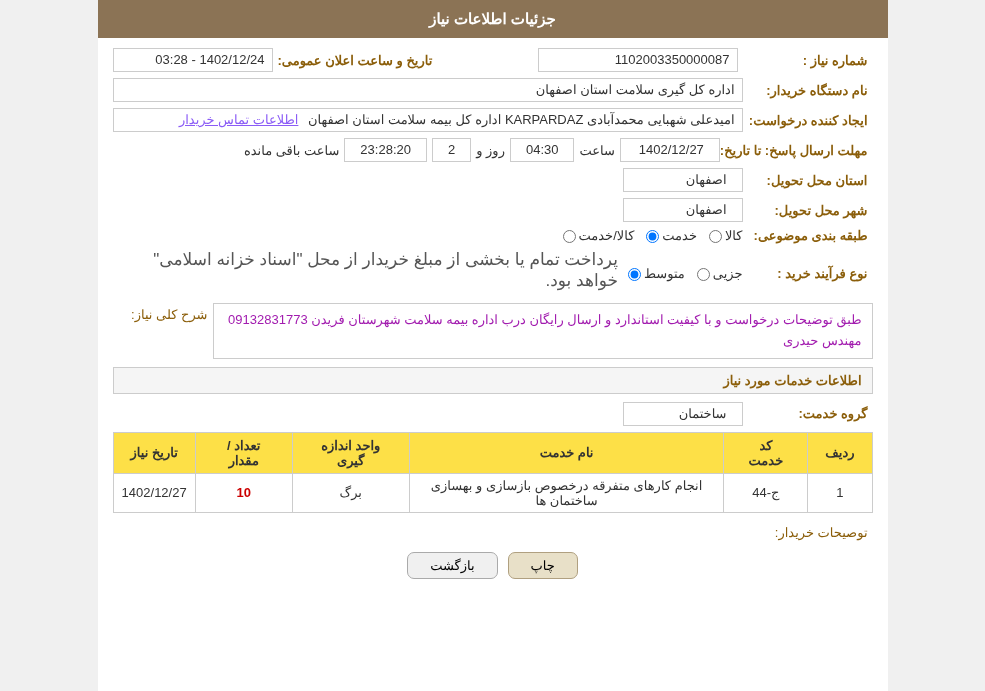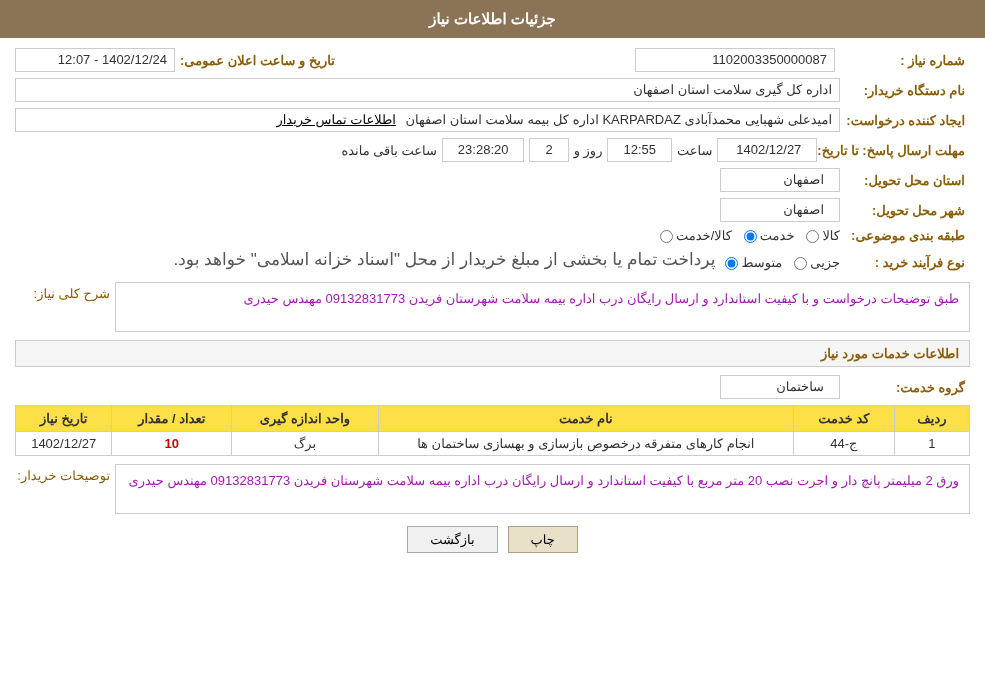--- a/index.html
+++ b/index.html
@@ -4,21 +4,21 @@
   <style>
     * { box-sizing: border-box; margin: 0; padding: 0; }
     body {
       font-family: Tahoma, Arial, sans-serif;
       background: #f0f0f0;
       direction: rtl;
       font-size: 13px;
       color: #333;
     }
     .page-container {
-      width: 985px;
+      width: 790px;
       min-height: 691px;
       background: #fff;
       margin: 0 auto;
     }
     .header-bar {
       background: #8B7355;
       color: #fff;
       text-align: center;
       padding: 10px 0;
       font-size: 15px;
@@ -85,21 +85,21 @@
       margin-top: 12px;
       margin-bottom: 10px;
     }
     .btn {
       padding: 5px 22px;
       border: 1px solid #aaa;
       background: #f0f0f0;
       cursor: pointer;
       font-family: Tahoma, Arial, sans-serif;
       font-size: 13px;
-      border-radius: 0;
+      border-radius: 7px;
     }
     .btn-print {
       background: #e8e0c8;
       border-color: #b0a080;
     }
     .description-box {
       border: 1px solid #ccc;
       padding: 6px 10px;
       min-height: 50px;
       background: #fff;
@@ -123,21 +123,21 @@
       align-items: center;
       gap: 5px;
     }
     .small-box {
       border: 1px solid #ccc;
       background: #fff;
       padding: 3px 15px;
       min-height: 24px;
     }
     .link-text {
-      color: #000000;
+      color: #8b5cf6;
       text-decoration: underline;
       cursor: pointer;
     }
     .purchase-note {
       color: #555;
       font-size: 17px;
       margin-bottom: 6px;
     }
     .desc-section {
       display: flex;
@@ -163,21 +163,21 @@
 
   <div class="main-content">
 
     <div class="info-row" style="justify-content: space-between;">
       <div style="display:flex;align-items:center;gap:5px;">
         <span class="label">شماره نیاز :</span>
         <span class="value-box" style="min-width:200px;">1102003350000087</span>
       </div>
       <div style="display:flex;align-items:center;gap:5px;">
         <span class="label">تاریخ و ساعت اعلان عمومی:</span>
-        <span class="value-box" style="min-width:160px;">1402/12/24 - 12:07</span>
+        <span class="value-box" style="min-width:160px;">1402/12/24 - 03:28</span>
       </div>
     </div>
 
     <div class="info-row">
       <span class="label">نام دستگاه خریدار:</span>
       <span class="value-box value-box-wide">اداره کل گیری سلامت استان اصفهان</span>
     </div>
 
     <div class="info-row">
       <span class="label">ایجاد کننده درخواست:</span>
@@ -185,21 +185,21 @@
         <span>امیدعلی شهبایی محمدآبادی KARPARDAZ اداره کل بیمه سلامت استان اصفهان</span>
         <span class="link-text" style="margin-right:6px;">اطلاعات تماس خریدار</span>
       </span>
     </div>
 
     <div class="info-row">
       <span class="label">مهلت ارسال پاسخ: تا تاریخ:</span>
       <div class="inline-fields">
         <span class="small-box" style="min-width:100px;">1402/12/27</span>
         <span>ساعت</span>
-        <span class="small-box" style="min-width:60px;">12:55</span>
+        <span class="small-box" style="min-width:60px;">04:30</span>
         <span>روز و</span>
         <span class="small-box" style="min-width:30px;">2</span>
         <span class="small-box" style="min-width:80px;">23:28:20</span>
         <span>ساعت باقی مانده</span>
       </div>
     </div>
 
     <div class="info-row">
       <span class="label">استان محل تحویل:</span>
       <span class="small-box" style="min-width:120px;">اصفهان</span>
@@ -274,21 +274,20 @@
             <td>ج-44</td>
             <td>انجام کارهای متفرقه درخصوص بازسازی و بهسازی ساختمان ها</td>
             <td>برگ</td>
             <td style="color: rgb(204, 0, 0); font-weight: bold;">10</td>
             <td>1402/12/27</td>
           </tr>
         </tbody>
     </table>
 
     <div class="desc-section">
-      <div class="description-box">ورق 2 میلیمتر پانچ دار و اجرت نصب 20 متر مربع با کیفیت استاندارد و ارسال رایگان درب اداره بیمه سلامت شهرستان فریدن 09132831773 مهندس حیدری</div>
       <span class="desc-label">توصیحات خریدار:</span>
     </div>
 
     <div class="btn-row">
       <button class="btn btn-print">چاپ</button>
       <button class="btn">بازگشت</button>
     </div>
 
   </div>
 </div>

